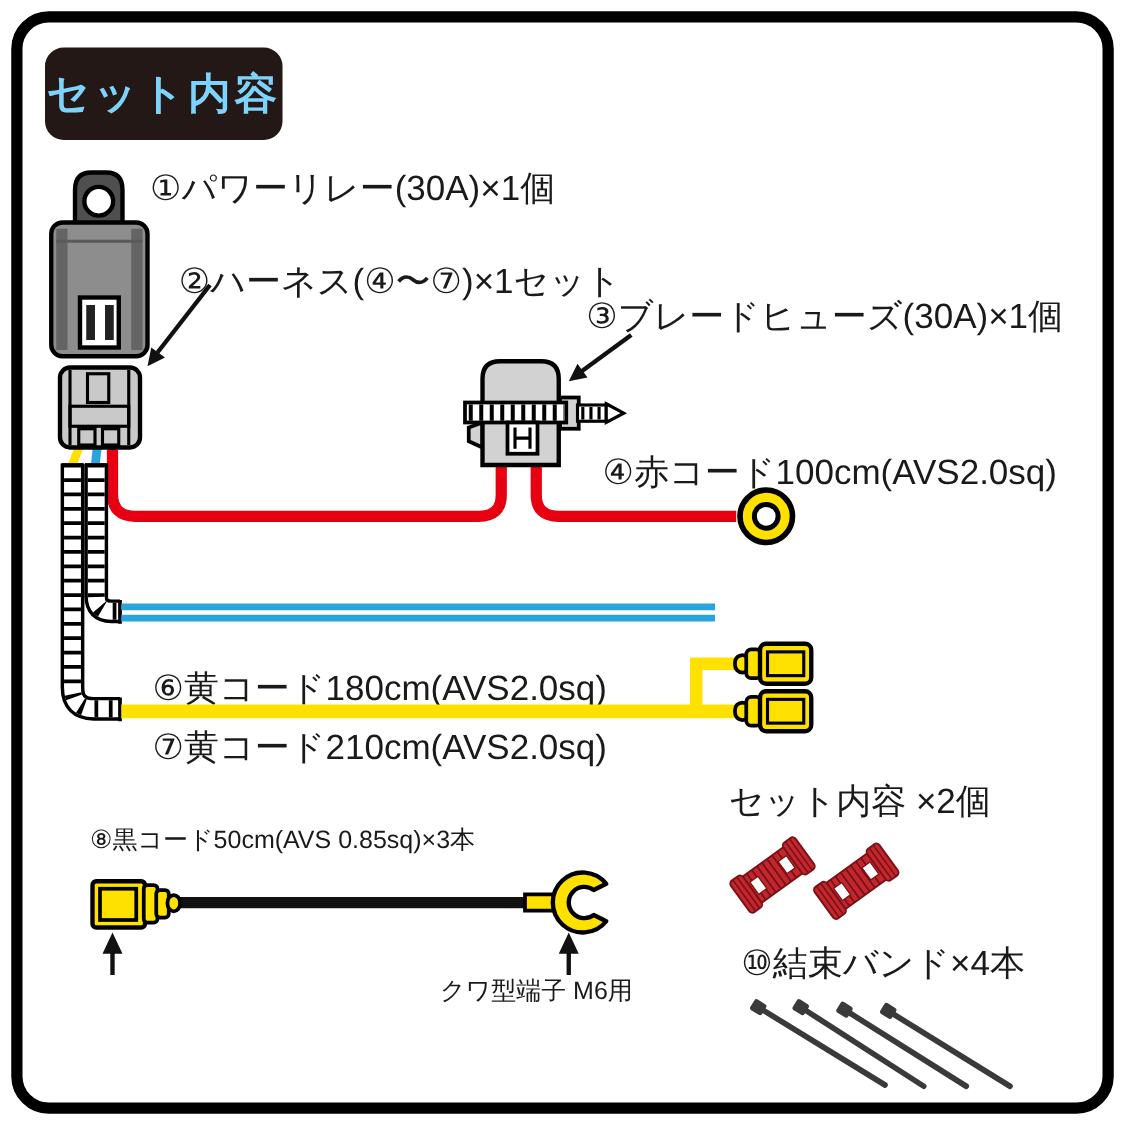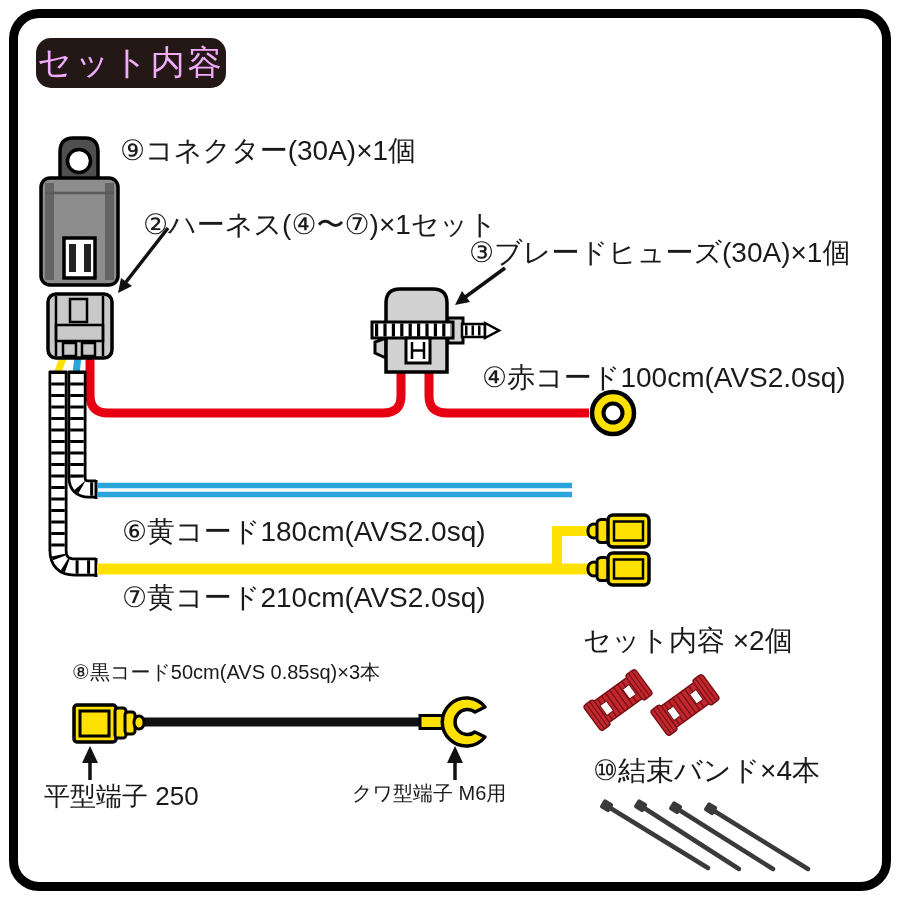--- a/index.html
+++ b/index.html
@@ -7,27 +7,27 @@
     --black-wire:#111111; --title-bg:#231815; --text:#1a1a1a;
     --relay-body:#8d8d8d; --relay-dark:#4f4f4f; --relay-strip:#646464;
     --connector-gray:#c9c9c9; --fuse-gray:#d2d2d2;
     --splice-red:#c1272d; --splice-dark:#7a1016; --tie-dark:#3a3a3a;
   }
   html,body{margin:0;padding:0;background:#fff;}
   .canvas{position:relative;width:900px;height:900px;background:#fff;overflow:hidden;
           font-family:"Liberation Sans","DejaVu Sans",sans-serif;color:var(--text);}
   .frame{position:absolute;left:9px;top:9px;right:9px;bottom:9px;
          border:9px solid #000;border-radius:30px;}
-  .title-badge{position:absolute;left:36px;top:38px;width:190px;height:50px;
+  .title-badge{position:absolute;left:36px;top:38px;width:190px;height:74px;
          background:var(--title-bg);border-radius:15px;display:flex;
-         align-items:center;justify-content:center;color:#f0abfc;font-size:34px;
-         font-weight:400;letter-spacing:3px;}
+         align-items:center;justify-content:center;color:#7dd3fc;font-size:34px;
+         font-weight:700;letter-spacing:3px;}
   .lbl{position:absolute;font-size:28px;font-weight:500;line-height:1.1;white-space:nowrap;}
   .t1{left:120px;top:136px;} .t2{left:143px;top:210px;} .t3{left:469px;top:238px;}
-  .t4{left:482px;top:363px;} .t5{left:122px;top:448px;} .t6{left:122px;top:517px;text-align:center;}
+  .t4{left:482px;top:363px;} .t5{left:122px;top:448px;} .t6{left:122px;top:536px;text-align:center;}
   .t7{left:122px;top:583px;} .t8{left:72px;top:661px;font-size:20px;}
   .t9{left:583px;top:626px;} .t10{left:593px;top:756px;}
   .cap1{left:44px;top:782px;font-size:26px;} .cap2{left:352px;top:782px;font-size:20px;}
   svg{position:absolute;left:0;top:0;}
   .tube-o{stroke:#000;stroke-width:19;fill:none;}
   .tube-i{stroke:#fff;stroke-width:13.5;fill:none;}
   .tube-r{stroke:#000;stroke-width:13.5;fill:none;stroke-dasharray:3 8.5;}
   .wireR{stroke:var(--red-wire);stroke-width:9;fill:none;}
   .wireB{stroke:var(--blue-wire);stroke-width:5.5;fill:none;}
   .wireY{stroke:var(--yellow);fill:none;}
@@ -37,30 +37,29 @@
 </head>
 <body>
 
 <div class="canvas">
   <div class="frame"></div>
 
   <div class="title-badge">
     <span>セット内容</span>
   </div>
 
-  <div class="lbl t1">⑨コネクター(30A)×1個</div>
+  <div class="lbl t1">①パワーリレー(30A)×1個</div>
   <div class="lbl t2">②ハーネス(④〜⑦)×1セット</div>
   <div class="lbl t3">③ブレードヒューズ(30A)×1個</div>
   <div class="lbl t4">④赤コード100cm(AVS2.0sq)</div>
   <div class="lbl t6">⑥黄コード180cm(AVS2.0sq)</div>
   <div class="lbl t7">⑦黄コード210cm(AVS2.0sq)</div>
   <div class="lbl t8">⑧黒コード50cm(AVS 0.85sq)×3本</div>
   <div class="lbl t9">セット内容 ×2個</div>
   <div class="lbl t10">⑩結束バンド×4本</div>
-  <div class="lbl cap1">平型端子 250</div>
   <div class="lbl cap2">クワ型端子 M6用</div>
 
   <svg width="900" height="900" viewBox="0 0 900 900">
 
     <g>
       <path d="M60,186 V152 Q60,138 73,138 H85 Q98,138 98,152 V186 Z" fill="var(--relay-dark)" stroke="#000" stroke-width="3.5"></path>
       <circle cx="79" cy="161" r="11.5" fill="#fff" stroke="#000" stroke-width="3.5"></circle>
       <rect x="41" y="178" width="77" height="107" rx="9" fill="var(--relay-body)" stroke="#000" stroke-width="3.5"></rect>
       <rect x="45" y="183" width="9" height="97" fill="var(--relay-strip)"></rect>
       <rect x="105" y="183" width="9" height="97" fill="var(--relay-strip)"></rect>

